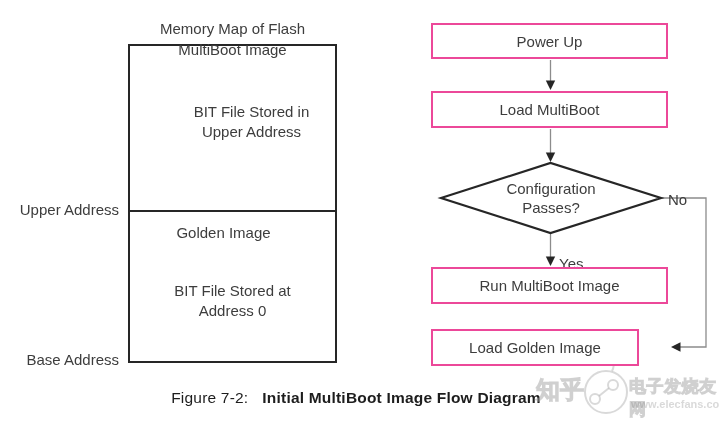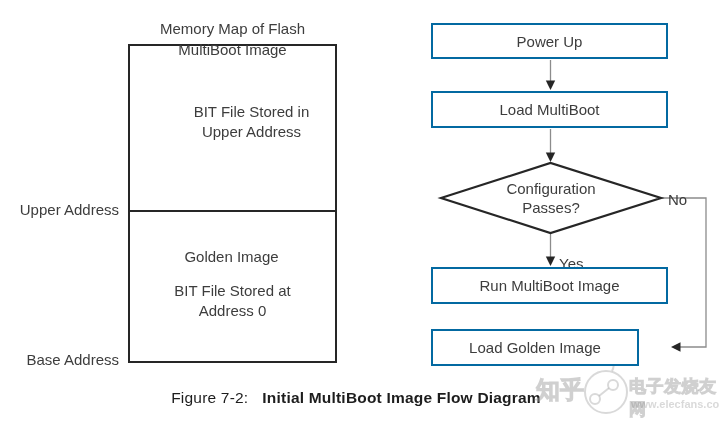--- a/index.html
+++ b/index.html
@@ -5,21 +5,21 @@
   html,body{margin:0;padding:0;background:#ffffff;}
   #canvas{
     position:relative;width:720px;height:422px;background:#ffffff;overflow:hidden;
     font-family:"Liberation Sans","DejaVu Sans",sans-serif;color:#3d3d3d;
   }
   .abs{position:absolute;}
   .ctext{text-align:center;}
   .pre{white-space:pre-line;}
   .label{font-size:15px;line-height:20px;color:#3d3d3d;}
   .flowbox{
-    box-sizing:border-box;border:2px solid #0369a1;background:#ffffff;
+    box-sizing:border-box;border:2px solid #ec4899;background:#ffffff;
     display:flex;align-items:center;justify-content:center;
     font-size:15px;color:#3d3d3d;
   }
   .membox{
     box-sizing:border-box;border:2px solid #262626;background:transparent;
   }
   .memdivider{border-top:2px solid #262626;}
   svg{display:block;}
   .edge-label{font-size:15px;color:#3d3d3d;margin-top:18px;}
   .caption{font-size:15.5px;color:#1d1d1d;letter-spacing:.2px;}
@@ -65,21 +65,21 @@
   <div class="abs label ctext" style="left:128px;top:19px;width:209px;">Memory Map of Flash</div>
 
   <div class="abs membox" style="left:128px;top:44px;width:209px;height:319px;">
     <div class="memdivider" style="position:absolute;left:0;top:164px;width:100%;height:0;"></div>
   </div>
 
   <div class="abs label ctext" style="left:128px;top:40px;width:209px;">MultiBoot Image</div>
   <div class="abs label ctext pre" style="left:128px;top:102px;width:247px;">BIT File Stored in
 Upper Address</div>
 
-  <div class="abs label ctext" style="left:136px;top:223px;width:191px;margin-top:24px;">Golden Image</div>
+  <div class="abs label ctext" style="left:128px;top:223px;width:191px;">Golden Image</div>
   <div class="abs label ctext pre" style="left:128px;top:269px;width:209px;margin-top:12px;">BIT File Stored at
 Address 0</div>
 
   <div class="abs label" style="left:0;top:200px;width:119px;text-align:right;">Upper Address</div>
   <div class="abs label" style="left:0;top:350px;width:119px;text-align:right;">Base Address</div>
 
   <div class="abs flowbox" style="left:431px;top:23px;width:237px;height:36px;">
     <span>Power Up</span>
   </div>
 

